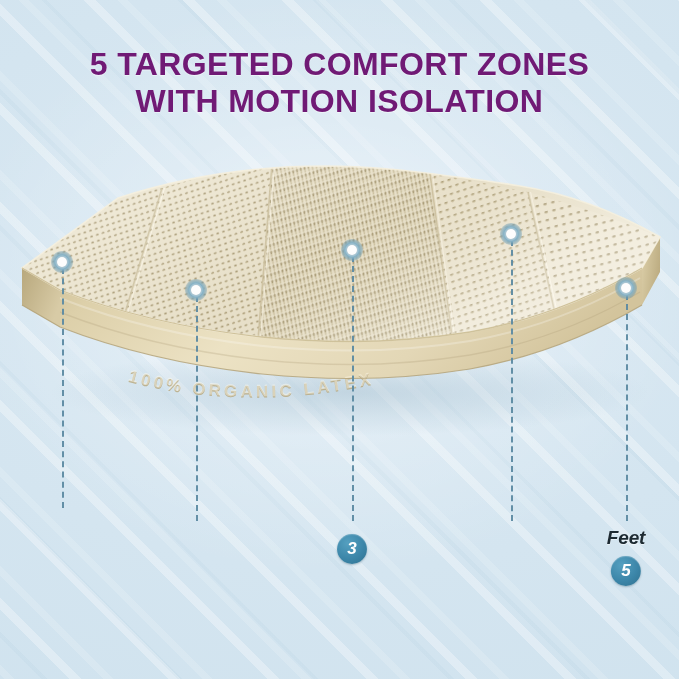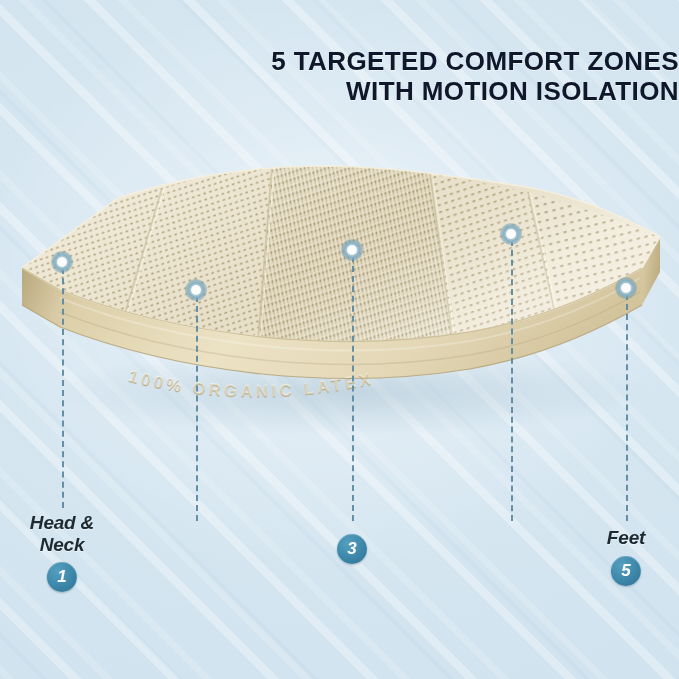--- a/index.html
+++ b/index.html
@@ -64,25 +64,25 @@
                 rgba(255,255,255,0.55) 0%,
                 rgba(255,255,255,0.18) 45%,
                 rgba(255,255,255,0.0) 78%);
   }
 
   
   .headline {
     position: absolute;
     left: 0; right: 0;
     top: 46px;
-    text-align: right;
-    color: #0f172a;
+    text-align: center;
+    color: #701a75;
     font-family: "Liberation Sans", sans-serif;
     font-weight: bold;
-    font-size: 26px;
+    font-size: 32px;
     line-height: 1.16;
     letter-spacing: 0.4px;
     white-space: pre-line;
     text-shadow: 0 1px 0 rgba(255,255,255,.45);
   }
 
   
   #mattress { position: absolute; inset: 0; }
 
   
@@ -281,25 +281,20 @@
     <path d="M 22,268 L 118,198 Q 250,155 400,170 Q 470,178 520,186 Q 590,197 660,237
              L 642,268 Q 560,316 470,332 Q 370,348 262,337 Q 150,325 60,290 Z" fill="none" stroke="#f6f0de" stroke-width="1.6" opacity="0.85"></path>
 
     <path d="M 22,268 L 60,290 Q 150,325 262,337 Q 370,348 470,332 Q 560,316 642,268" fill="none" stroke="#cbbd93" stroke-width="1.3" opacity="0.9"></path>
 
     <path d="M 22,305 L 60,327 Q 150,362 262,374 Q 370,385 470,369 Q 560,353 642,305" fill="none" stroke="#b4a37a" stroke-width="1.2" opacity="0.85"></path>
   </svg>
 
   <div class="leader" style="left:62px; top:268px; height:240px;"></div>
   <div class="marker" style="left:62px; top:262px;"></div>
-  <div class="legend-item" style="left:62px; top:512px;">
-    <div class="legend-label">Head &amp;
-Neck</div>
-    <div class="legend-badge">1</div>
-  </div>
 
   <div class="leader" style="left:196px; top:296px; height:225px;"></div>
   <div class="marker" style="left:196px; top:290px;"></div>
 
   <div class="leader" style="left:352px; top:256px; height:265px;"></div>
   <div class="marker" style="left:352px; top:250px;"></div>
   <div class="legend-item" style="left:352px; top:527px;">
     <div class="legend-badge">3</div>
   </div>
 

